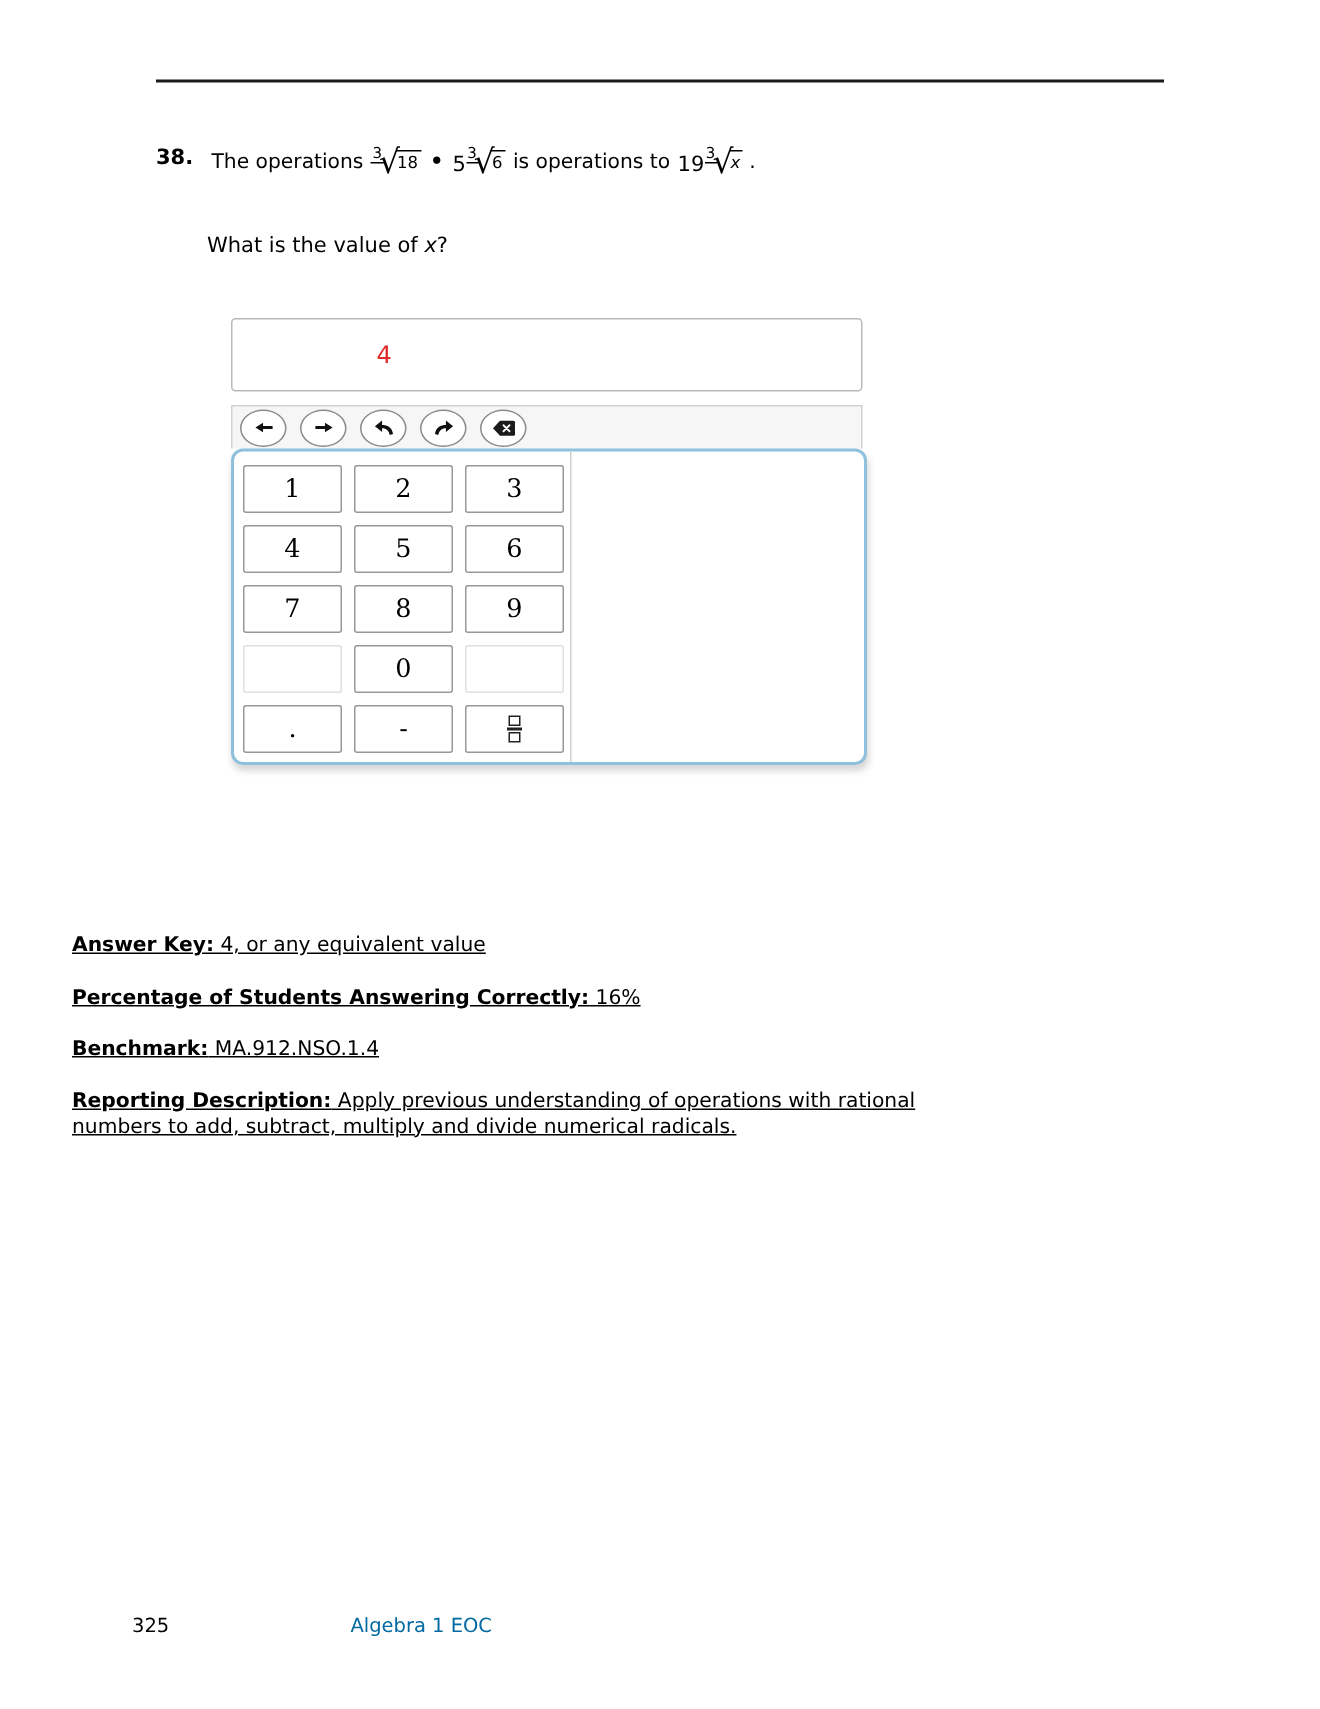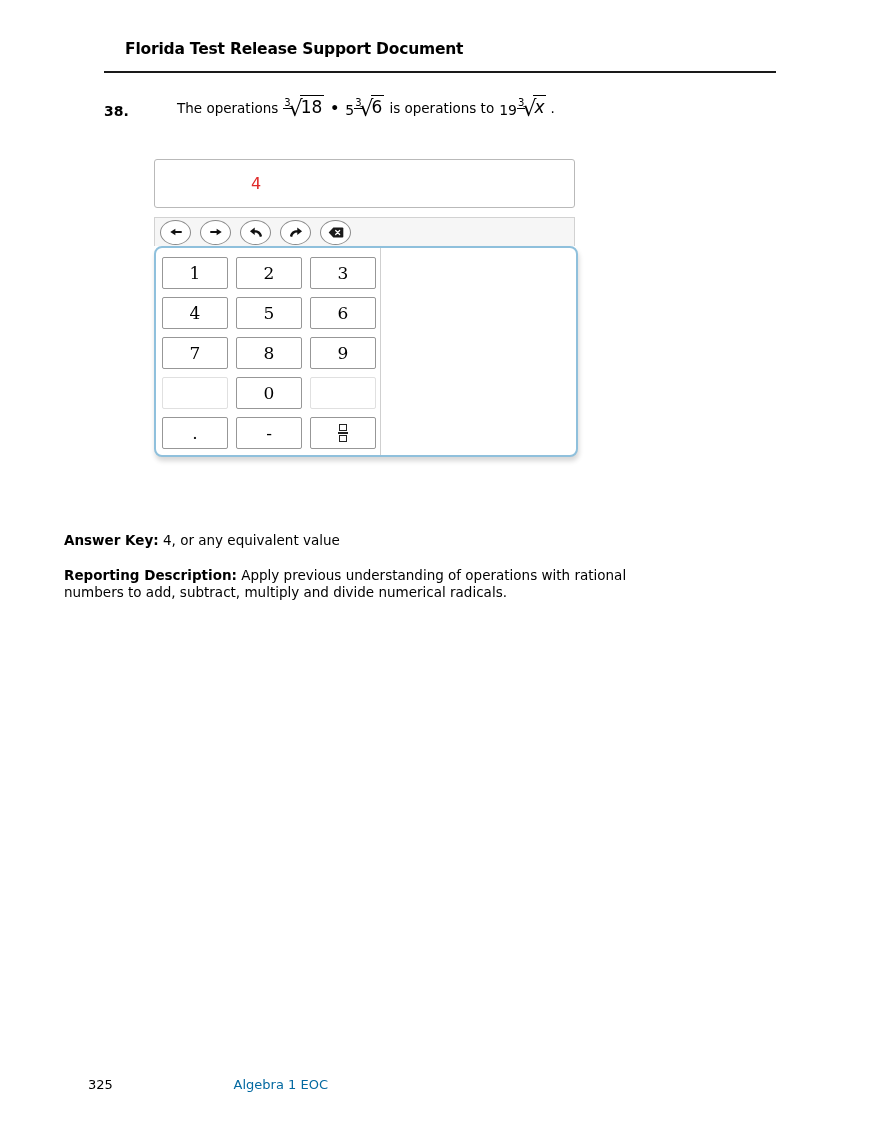--- a/index.html
+++ b/index.html
@@ -9,31 +9,31 @@
     font-family:"DejaVu Sans", sans-serif; color:#000;
   }
   .page { position:relative; width:880px; height:1139px; overflow:hidden; }
 
   
   .header { padding:40px 104px 0 104px; }
   .doc-title { font-size:15.5px; font-weight:bold; margin-left:21px; letter-spacing:-0.2px; }
   .header-rule { border:none; border-top:2px solid #1a1a1a; margin-top:13px; }
 
   
-  .question-row { display:flex; padding:0 104px; margin-top:24px; align-items:flex-end;gap:36px; }
+  .question-row { display:flex; padding:0 104px; margin-top:42px; align-items:flex-start; }
   .q-number { font-weight:bold; font-size:14px; width:34px; flex:0 0 auto; }
   .q-body { font-size:13.5px; display:flex; align-items:center; white-space:nowrap; }
   .q-body .txt { padding:0 3px; }
 
   
   .rad { display:inline-block; white-space:nowrap; margin:0 2px; }
   .rad .coeff { font-size:14px; }
   .rad .idx { font-size:10px; display:inline-block; transform:translateY(-9px); margin-right:-3px; border-bottom:1px solid #000; padding:0 1px; }
   .rad .sign { font-size:22px; line-height:1; display:inline-block; transform:translateY(1px); }
-  .rad .cand { font-size:17px; display:inline-block; border-top:1.6px solid #000; margin-left:-3px; padding:1px 2px 0 1px; transform:translateY(-2px); }
+  .rad .cand { font-size:11px; display:inline-block; border-top:1.6px solid #000; margin-left:-3px; padding:1px 2px 0 1px; transform:translateY(-2px); }
   .italic { font-style:italic; }
   .op-dot { font-size:14px; font-weight:bold; padding:0 4px; }
   .q-period { font-size:13.5px; padding-left:2px; }
 
   .prompt { padding:0 104px; margin-top:37px; font-size:14px; margin-left:34px; }
 
   
   .widget { margin:40px 0 0 154px; width:424px; }
   .response-box {
     width:421px; height:49px; border:1px solid #b9b9b9; border-radius:3px;
@@ -67,56 +67,56 @@
     background:#fff; border:1px solid #979797; border-radius:2px;
     font-family:"DejaVu Serif", serif; font-size:17px;
     display:flex; align-items:center; justify-content:center; cursor:pointer; padding:0;
   }
   .key.empty { border:1px solid #e0e0e0; cursor:default; }
   .frac-icon { display:flex; flex-direction:column; align-items:center; }
   .frac-icon .fbox { width:8px; height:7px; border:1.6px solid #222; }
   .frac-icon .fline { width:10px; height:1.6px; background:#222; margin:1.5px 0; }
 
   
-  .details { padding:0 64px; margin-top:75px; max-width:730px; }
+  .details { padding:0 48px; margin-top:112px; max-width:730px;text-decoration:underline; }
   .detail-line { font-size:13.5px; line-height:17px; margin-bottom:17.5px; max-width:625px; }
   .detail-line b { font-weight:bold; }
 
   
   .footer {
     position:absolute; left:88px; right:100px; top:1077px;
     display:flex; align-items:center; font-size:13px;
   }
   .footer .pg { width:120px; }
   .footer .ctr { flex:1; text-align:center; }
   .footer .crs { width:120px; text-align:right; }
 </style>
 </head>
 <body>
 
 <div class="page">
 
   <div class="header">
-    <div class="doc-title">Florida Test Release Support Document</div>
     <hr class="header-rule">
   </div>
 
   <div class="question-row">
     <span class="q-number">38.</span>
     <span class="q-body">
       <span class="txt">The operations</span>
       <span class="rad"><span class="idx">3</span><span class="sign">√</span><span class="cand">18</span></span>
       <span class="op-dot">•</span>
       <span class="rad"><span class="coeff">5</span><span class="idx">3</span><span class="sign">√</span><span class="cand">6</span></span>
       <span class="txt">is operations to</span>
       <span class="rad"><span class="coeff">19</span><span class="idx">3</span><span class="sign">√</span><span class="cand italic">x</span></span>
       <span class="q-period">.</span>
     </span>
   </div>
 
+  <div class="prompt"><span>What is the value of </span><span class="italic">x</span><span>?</span></div>
 
   <div class="widget">
 
     <div class="response-box">
       <span id="resp-val" style="color: rgb(224, 43, 43);">4</span>
     </div>
 
     <div class="toolbar">
       <button class="tb-btn" title="">
         <span>
@@ -181,20 +181,22 @@
               <span class="fline"></span>
               <span class="fbox"></span>
           </span>
         </button>
       </div>
     </div>
   </div>
 
   <div class="details">
     <p class="detail-line"><b>Answer Key:</b><span> 4, or any equivalent value</span></p>
+    <p class="detail-line"><b>Percentage of Students Answering Correctly:</b><span> 16%</span></p>
+    <p class="detail-line"><b>Benchmark:</b><span> MA.912.NSO.1.4</span></p>
     <p class="detail-line"><b>Reporting Description:</b><span> Apply previous understanding of operations with rational numbers to add, subtract, multiply and divide numerical radicals.</span></p>
   </div>
 
   <div class="footer">
     <span class="pg">325</span>
     <span class="crs" id="course-label" style="color: #0369a1;">Algebra 1 EOC</span>
   </div>
 
 </div>
 

